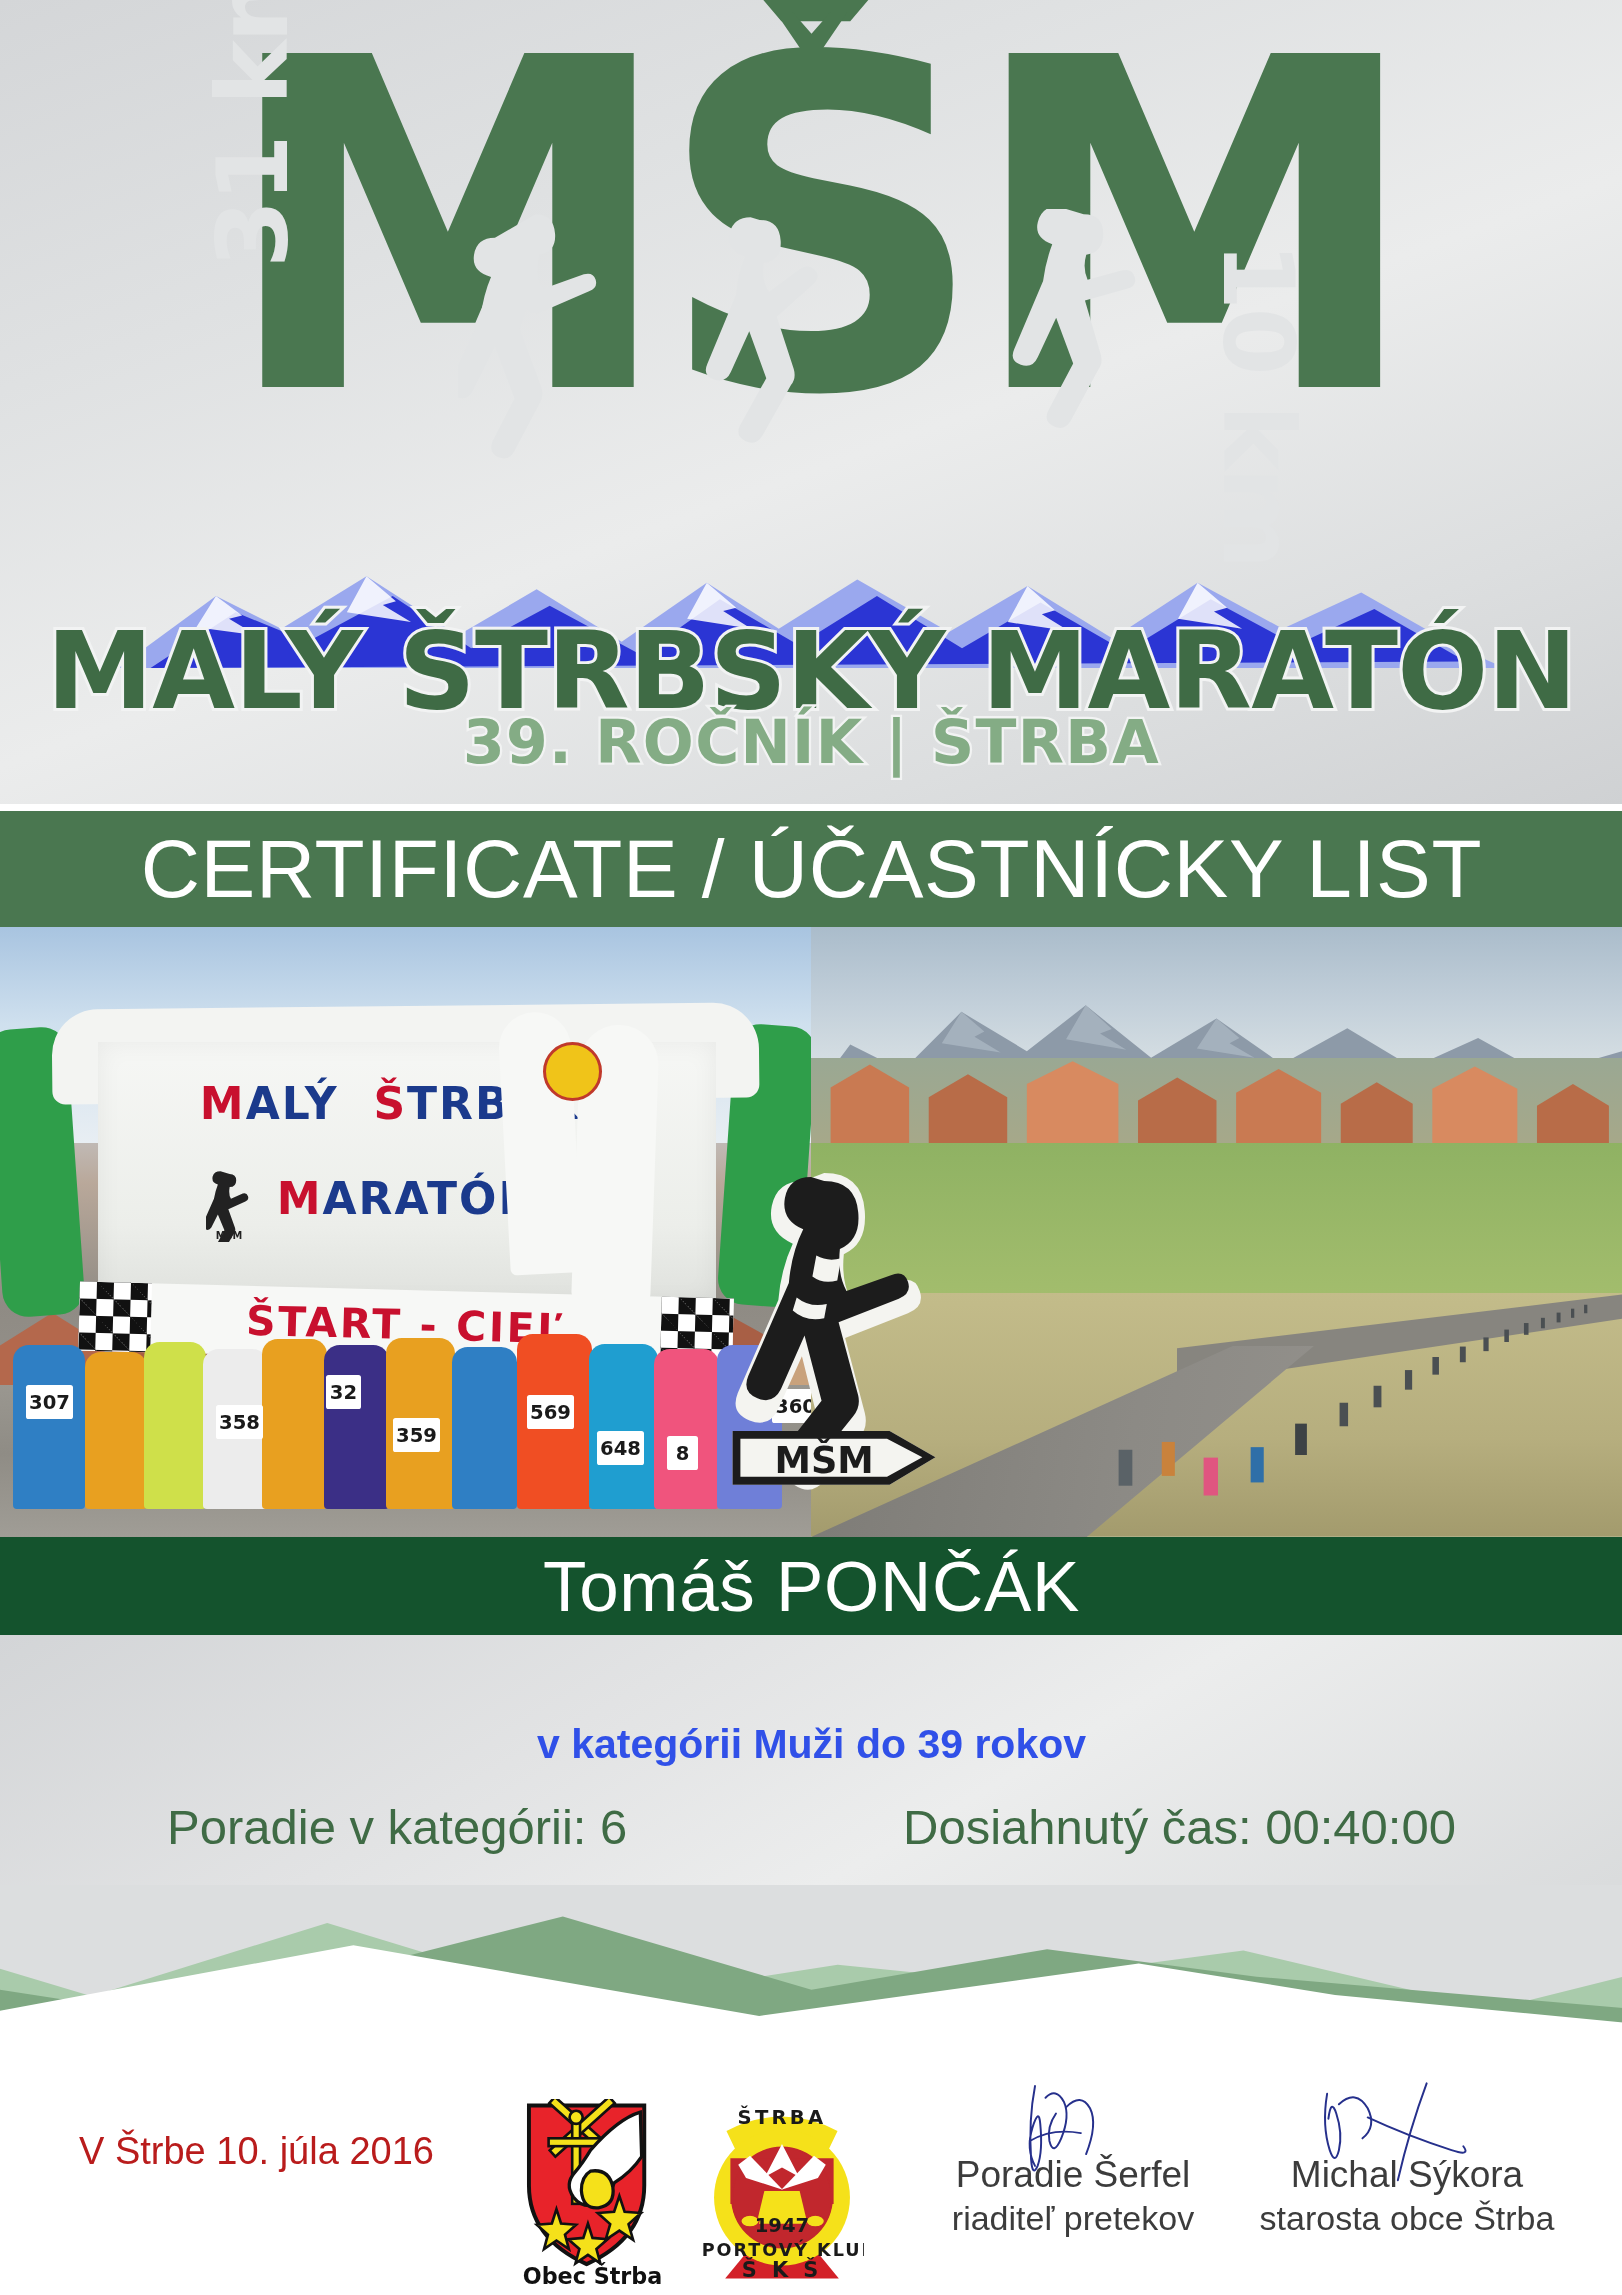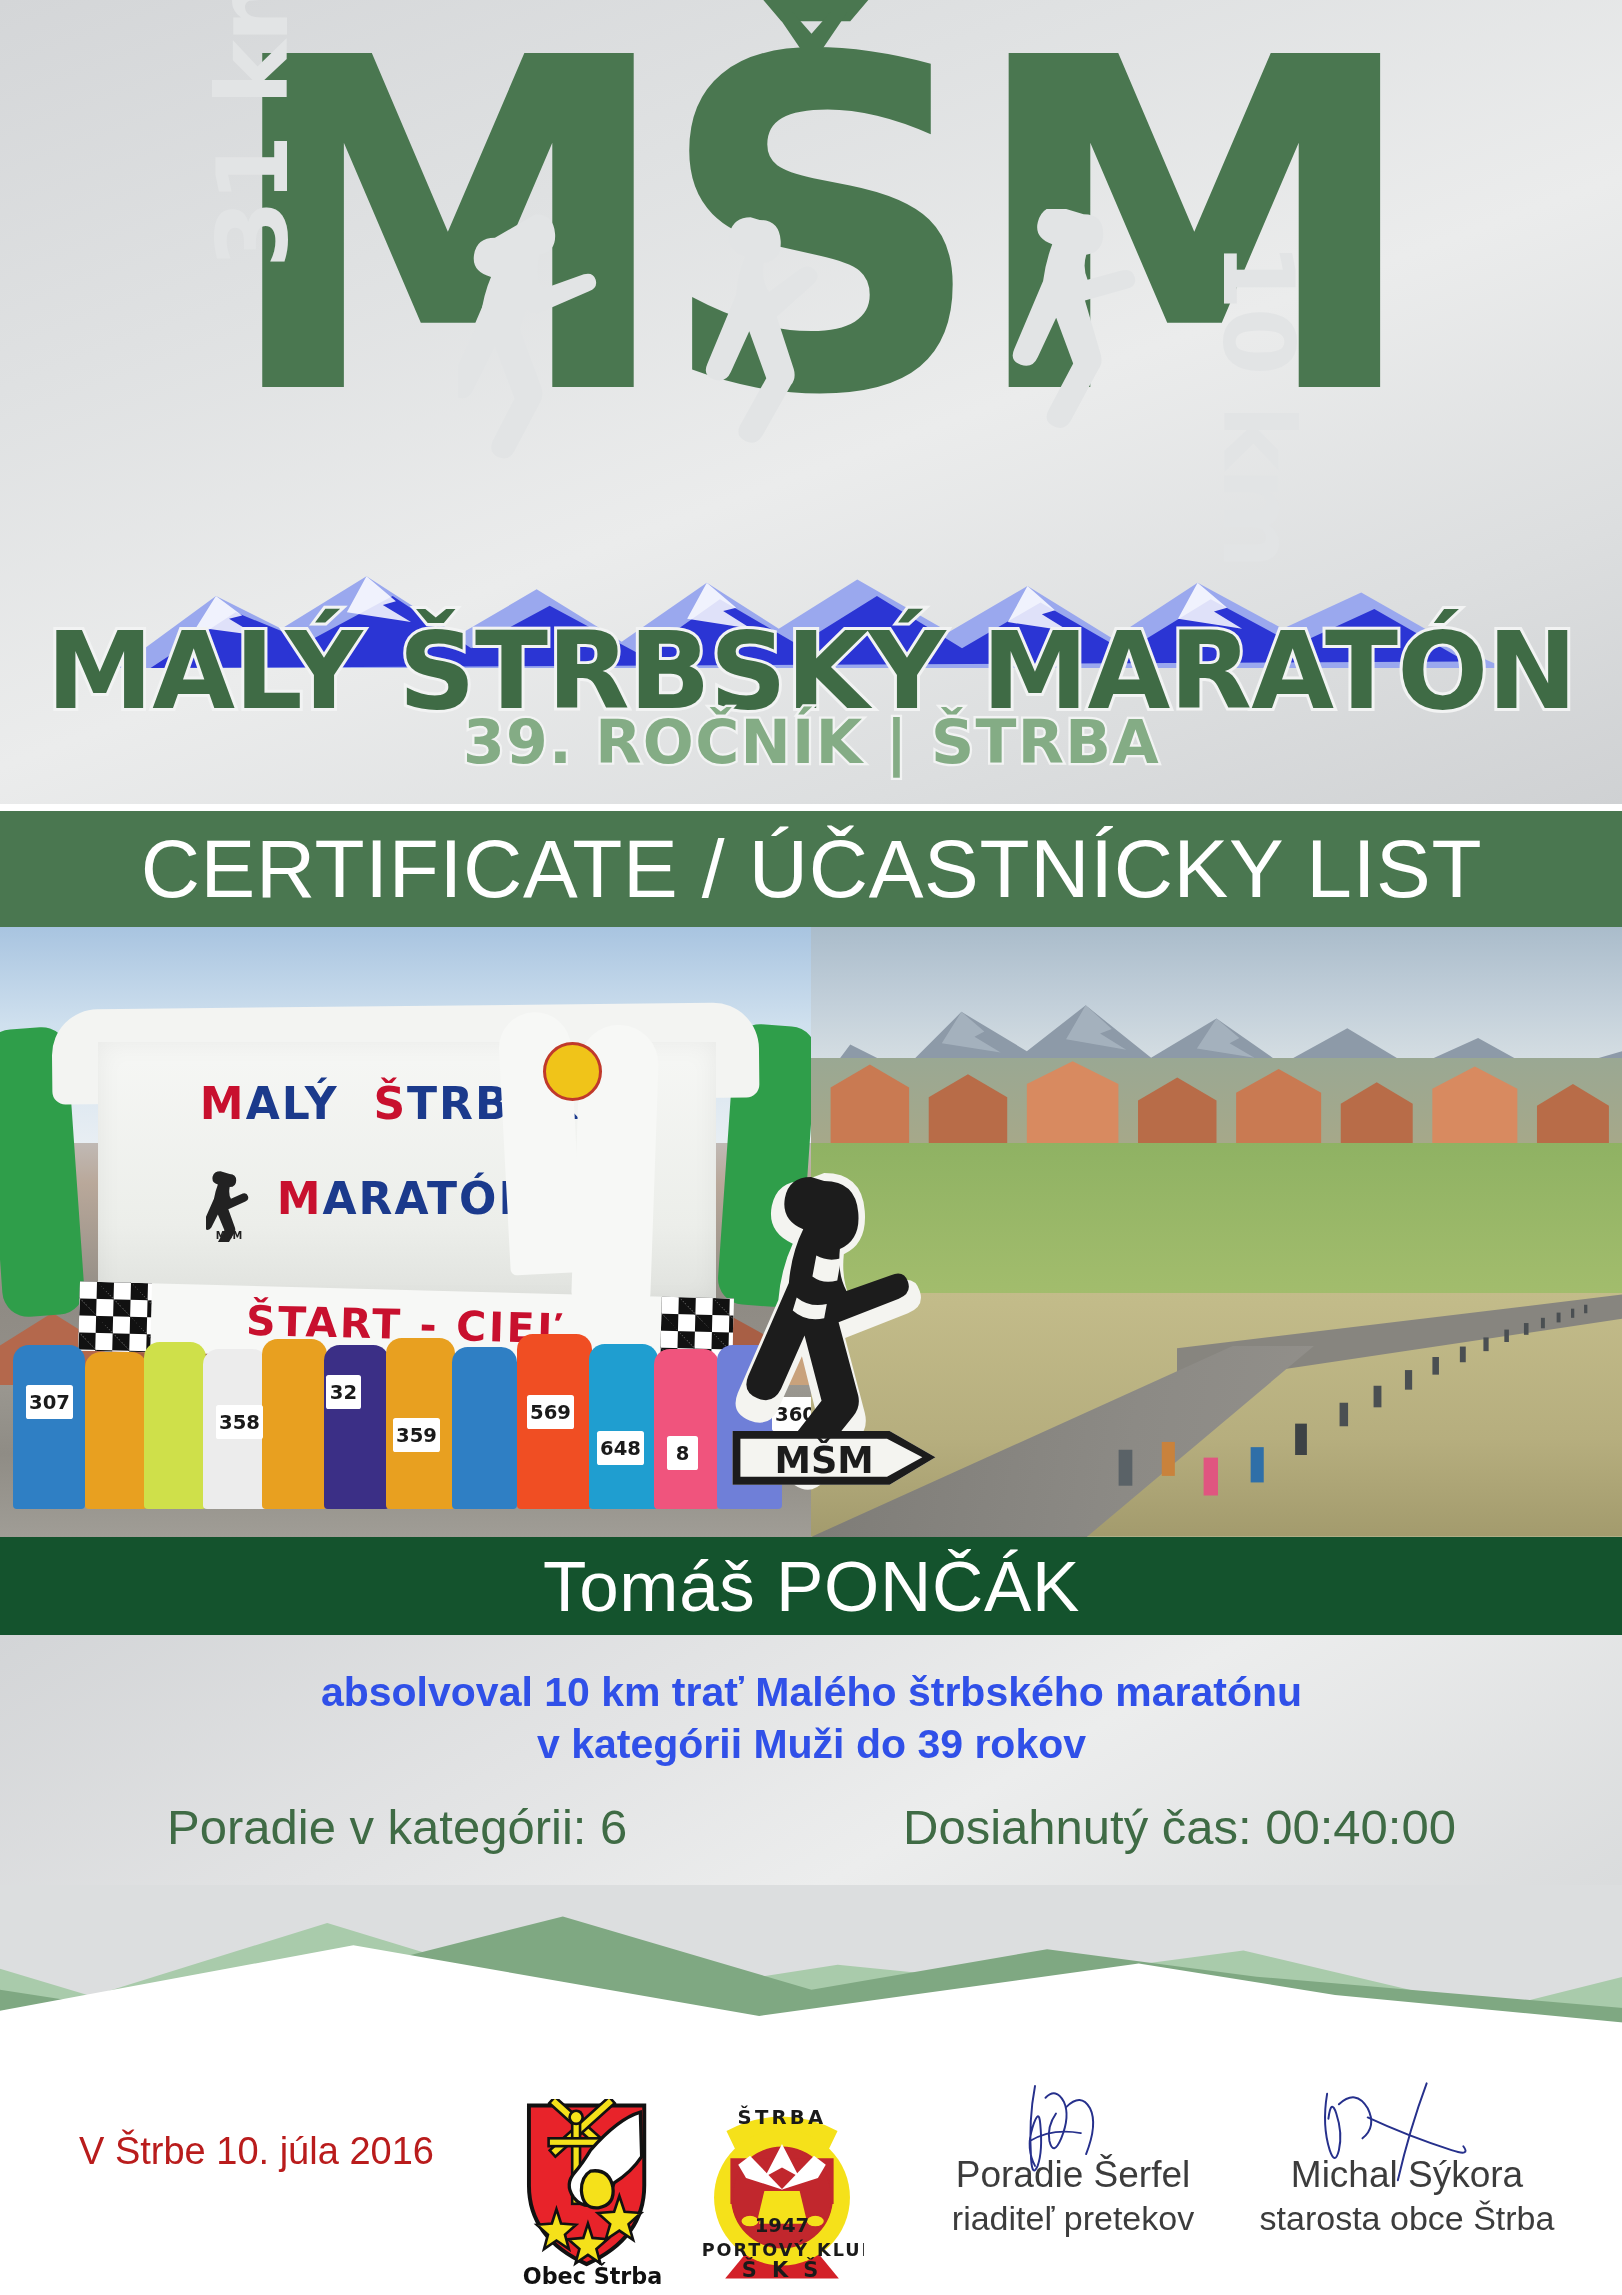--- a/index.html
+++ b/index.html
@@ -403,21 +403,21 @@
         <div class="runner-fig" style="left:717px;width:65px; height:164px; background:#6f7fd8;"></div>
 
         <div class="bib" style="left:26px;  top:72px;">307</div>
         <div class="bib" style="left:216px; top:92px;">358</div>
         <div class="bib" style="left:326px; top:62px;  width:35px;">32</div>
         <div class="bib" style="left:393px; top:105px;">359</div>
         <div class="bib" style="left:527px; top:82px;">569</div>
         <div class="bib" style="left:597px; top:118px;">648</div>
         <div class="bib" style="left:667px;top:123px; width:31px;">8</div>
         <div class="bib" style="left:739px;top:126px; width:31px;">6</div>
-        <div class="bib" style="left:772px;top:84px;">360</div>
+        <div class="bib" style="left:772px;top:76px;">360</div>
       </div>
     </div>
 
     <div class="photo-right">
       <div class="r-sky"></div>
       <svg class="r-mtn" viewBox="0 0 1240 200" preserveAspectRatio="none">
         <path fill="#8d9aa8" d="M0 200 L60 120 L140 160 L230 70 L330 130 L420 60 L520 140 L620 80 L720 150 L820 95 L920 155 L1020 110 L1120 165 L1240 130 L1240 200 Z"></path>
         <path fill="#aab6c2" opacity="0.8" d="M230 70 L265 100 L250 108 L290 132 L200 118 Z M420 60 L460 96 L442 103 L482 128 L390 112 Z M620 80 L655 110 L640 118 L678 140 L590 126 Z"></path>
       </svg>
       <div class="r-village"></div>
@@ -475,21 +475,20 @@
         <text x="150" y="464" font-family="DejaVu Sans" font-size="56" font-weight="700" fill="#1c1c1c" text-anchor="middle">MŠM</text>
       </g>
     </svg>
   </div>
 
   <div class="name-band">
     <div class="pname">Tomáš PONČÁK</div>
   </div>
 
   <div class="details">
-    <div class="desc-l1">absolvoval 10 km trať Malého štrbského maratónu</div>
     <div class="desc-l2">v kategórii Muži do 39 rokov</div>
     <div class="result-row">
       <div class="result-rank">Poradie v kategórii: 6</div>
       <div class="result-time">Dosiahnutý čas: 00:40:00</div>
     </div>
   </div>
 
   <svg class="footer-decor" viewBox="0 0 2480 330" preserveAspectRatio="none">
     <rect x="0" y="0" width="2480" height="330" fill="#dcdedf"></rect>
     <path fill="#a9cbab" d="M0 330 L0 128 L140 170 L500 58 L900 180 L1280 122 L1540 148 L1900 100 L2280 190 L2480 140 L2480 330 Z"></path>

